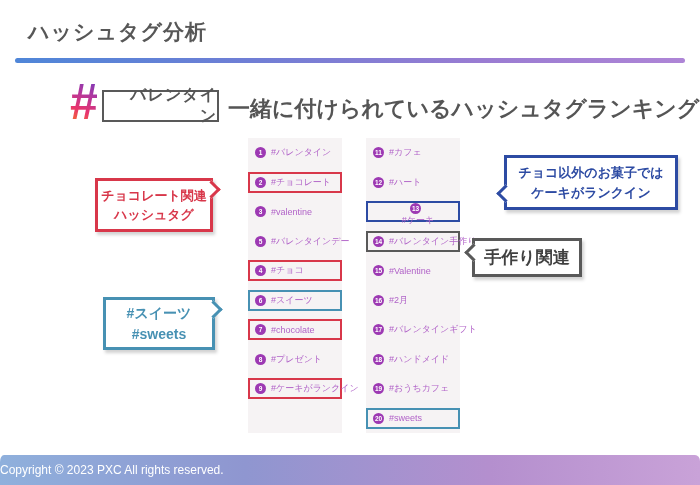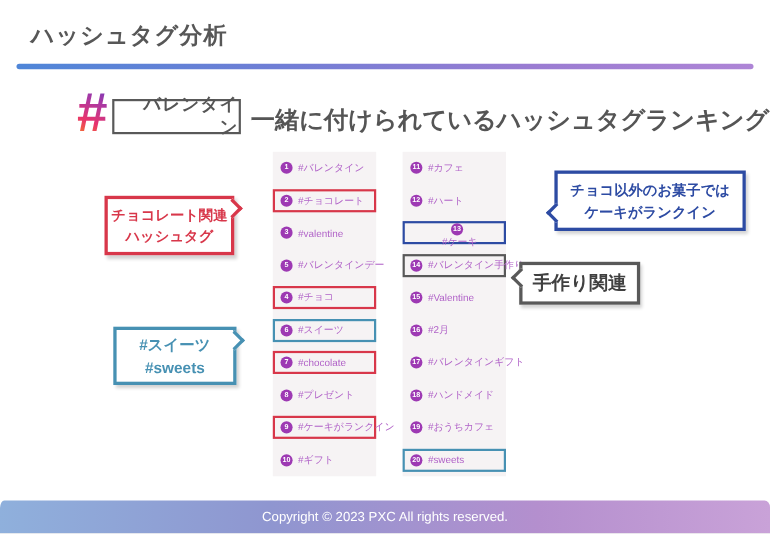--- a/index.html
+++ b/index.html
@@ -82,21 +82,21 @@
   #callout-cake .tail { left:-8px; bottom:7px; border-left:3px solid #2d4ba3; border-bottom:3px solid #2d4ba3; }
   #callout-handmade {
     left:472px; top:238px; width:110px; height:39px; border:3px solid #595959;
     color:#404040; font-size:17px; font-weight:bold;
   }
   #callout-handmade .tail { left:-8px; top:5px; border-left:3px solid #595959; border-bottom:3px solid #595959; }
   
   .footer-band {
     position:absolute; left:0; bottom:0; width:700px; height:30px;
     background:linear-gradient(90deg,#8fb0dc 0%,#8f96d0 35%,#b48fce 70%,#c9a2d8 100%);
-    display:flex; align-items:center; justify-content:center;
+    display:flex; align-items:center; 
     border-top-left-radius:4px 7px; border-top-right-radius:5px 6px;
   }
   .footer-text { color:#ffffff; font-size:12px; }
 </style>
 </head>
 <body>
 
 <div id="slide">
 
   <div class="slide-title">ハッシュタグ分析</div>
@@ -140,24 +140,20 @@
         <span class="tag">#chocolate</span>
       </div>
       <div class="row">
         <span class="badge">8</span>
         <span class="tag">#プレゼント</span>
       </div>
       <div class="row hl-red">
         <span class="badge">9</span>
         <span class="tag">#ケーキがランクイン</span>
       </div>
-      <div class="row">
-        <span class="badge">10</span>
-        <span class="tag">#ギフト</span>
-      </div>
     </div>
   <div class="col" id="col-right">
       <div class="row">
         <span class="badge">11</span>
         <span class="tag">#カフェ</span>
       </div>
       <div class="row">
         <span class="badge">12</span>
         <span class="tag">#ハート</span>
       </div>

